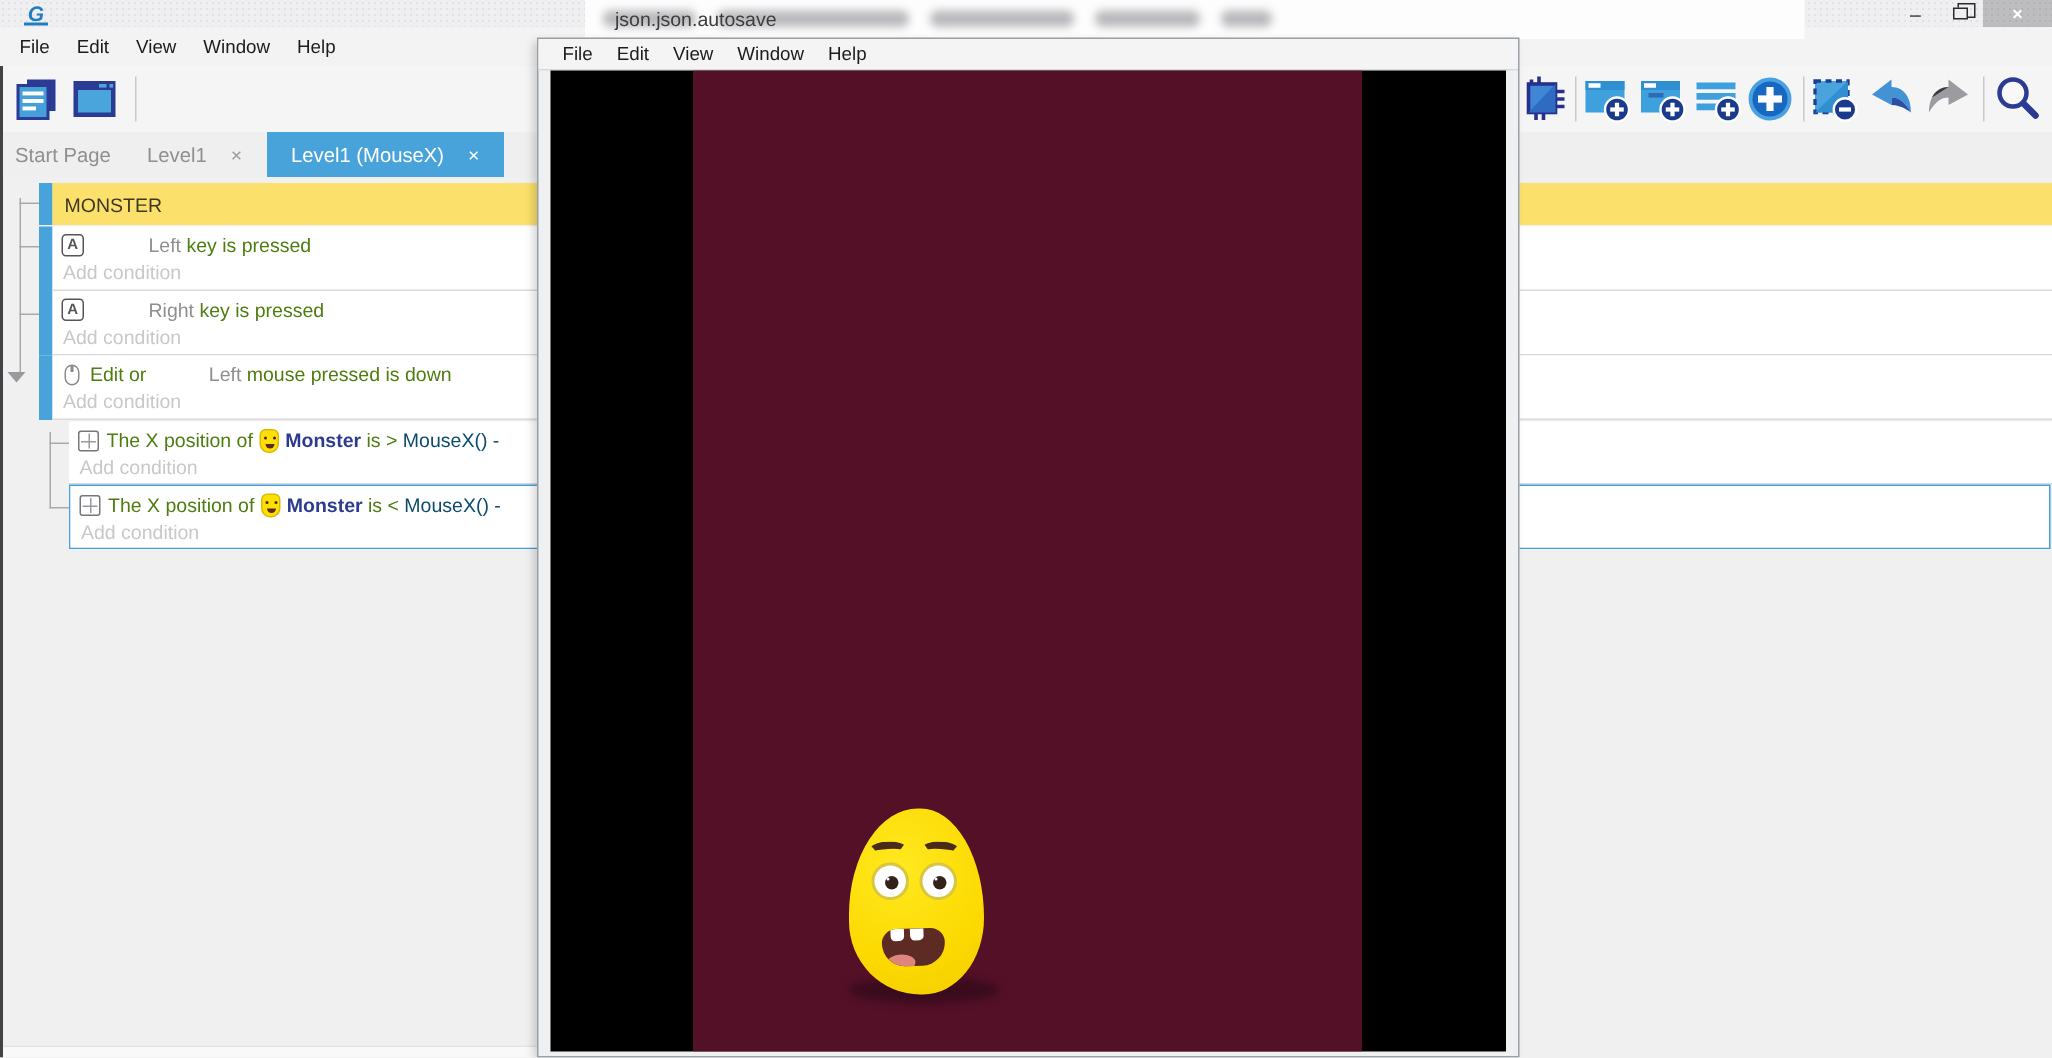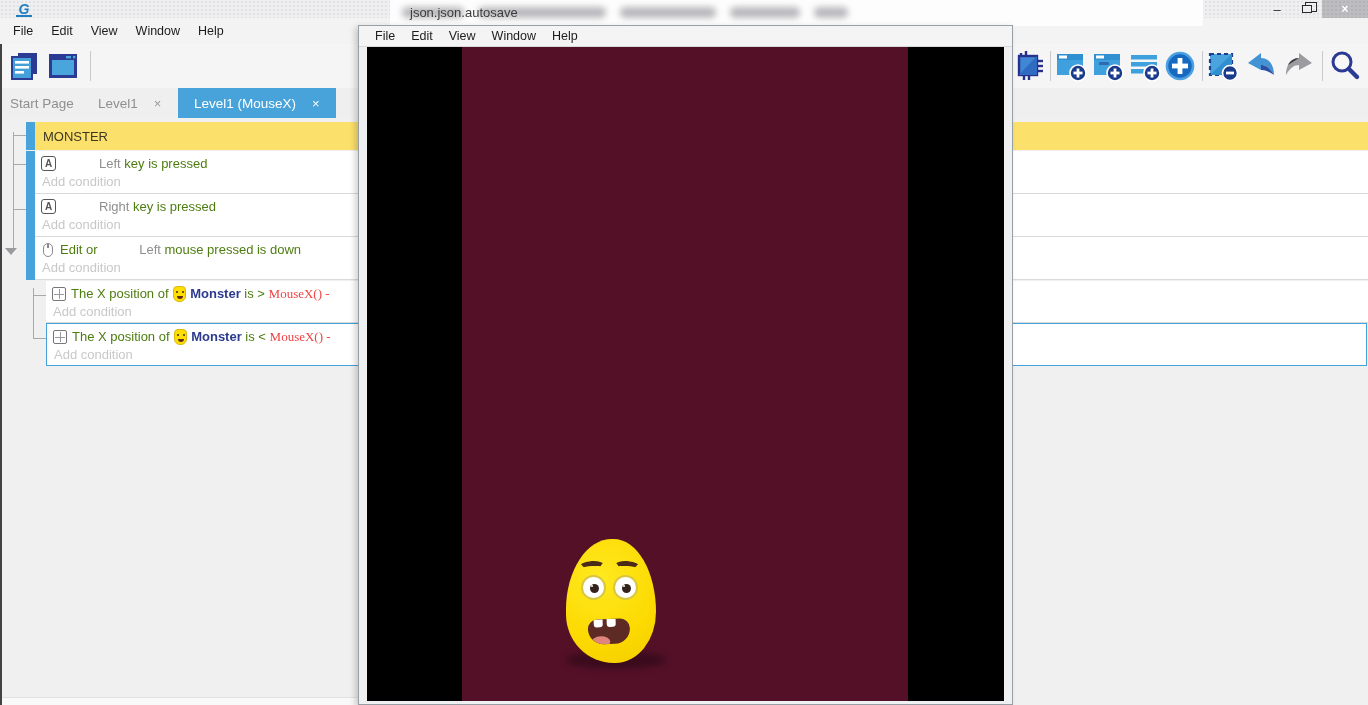--- a/index.html
+++ b/index.html
@@ -59,21 +59,21 @@
   .ev-row-sub { left:46px;flex-direction:column; }
   .drag-bar { width:9px; background:#47a3da; flex:none; }
   .ev-body { flex:1; background:#ffffff; border-bottom:1px solid #dadadc; padding:2px 0 0 6px; overflow:hidden; }
   .comment-body { flex:1; background:#fbe06b; display:flex; align-items:center; padding-left:8px;
     font-size:13px; color:#3d3823; }
   .cond-line { height:21px; display:flex; align-items:center; font-size:13px; color:#3a3a3a; white-space:pre; }
   .add-cond { height:19px; font-size:13px; color:#c8c8c8; padding-left:1px; }
   .t-param { color:#8f8f8f; white-space:pre;margin-left:38px; }
   .t-plain { color:#4d7c0f; white-space:pre; }
   .t-object { color:#2c3b8f; font-weight:bold; white-space:pre; }
-  .t-expr { color:#ef4444; white-space:pre;font-family:Liberation Serif, serif; }
+  .t-expr { color:#0c4a6e; white-space:pre; }
   .row-selected { border:1px solid #45a2db; }
 
   .kbd-icon { width:15px; height:15px; border:1px solid #55555a; border-radius:3px;
     font-size:10px; font-weight:bold; color:#55555a; display:inline-flex; align-items:center;
     justify-content:center; margin-right:5px; flex:none; }
   .mouse-icon { width:10px; height:14px; border:1.5px solid #8a8a8e; border-radius:5px;
     position:relative; margin:0 7px 0 2px; flex:none; }
   .mouse-icon:before { content:""; position:absolute; left:3px; top:0; width:1.5px; height:4px; background:#8a8a8e; }
   .pos-icon { width:14px; height:14px; border:1.5px solid #77777b; border-radius:2px;
     position:relative; margin-right:5px; flex:none; }

